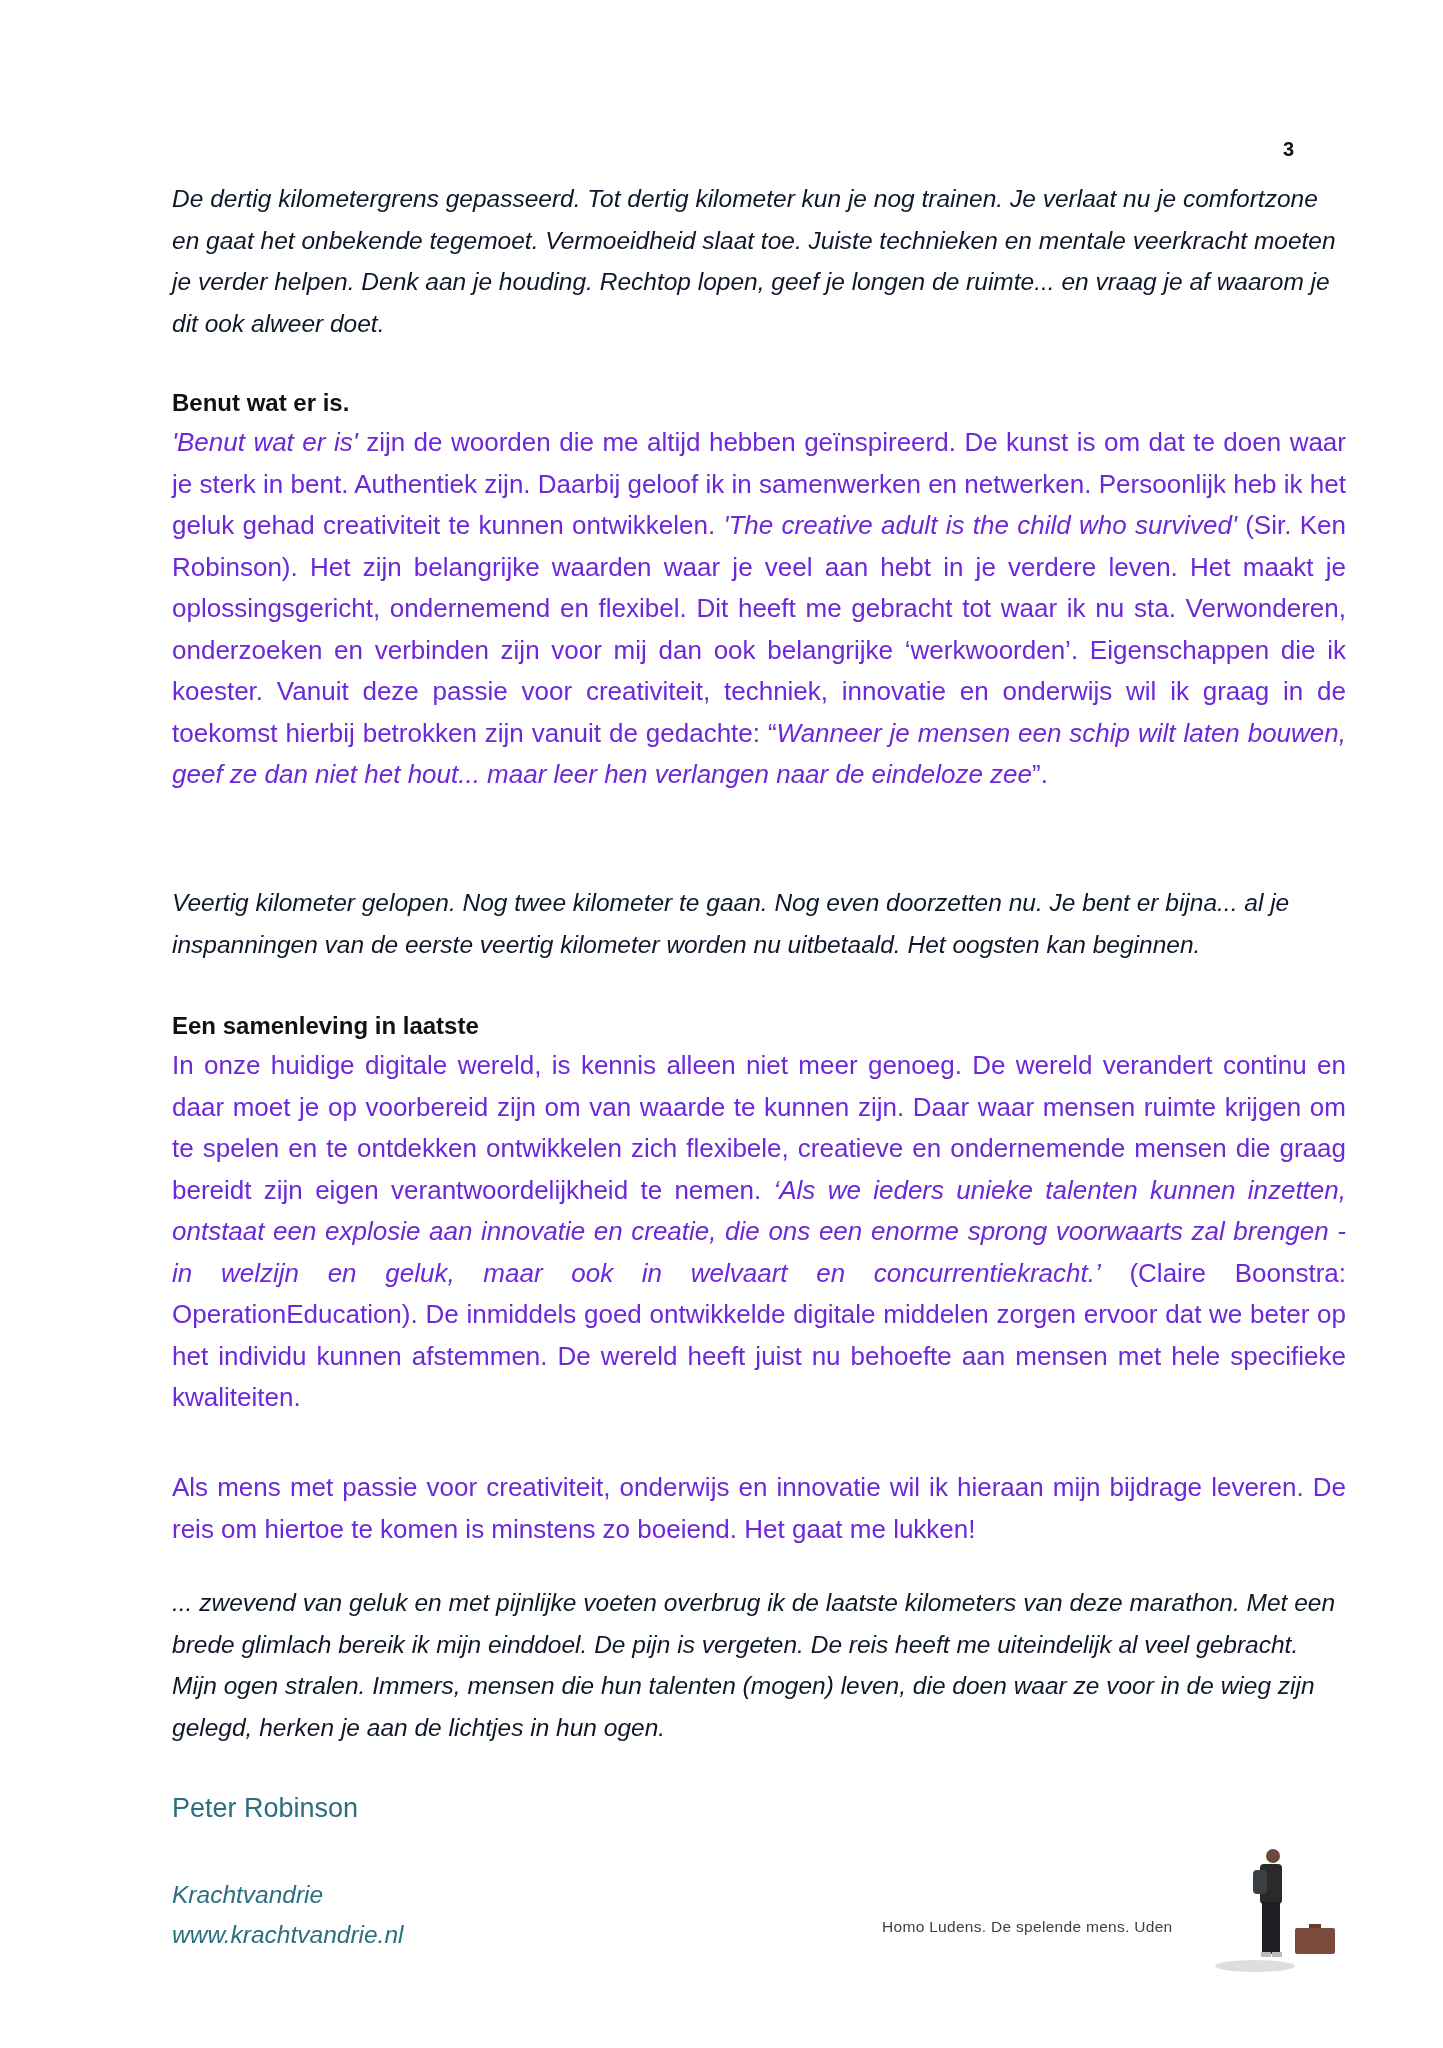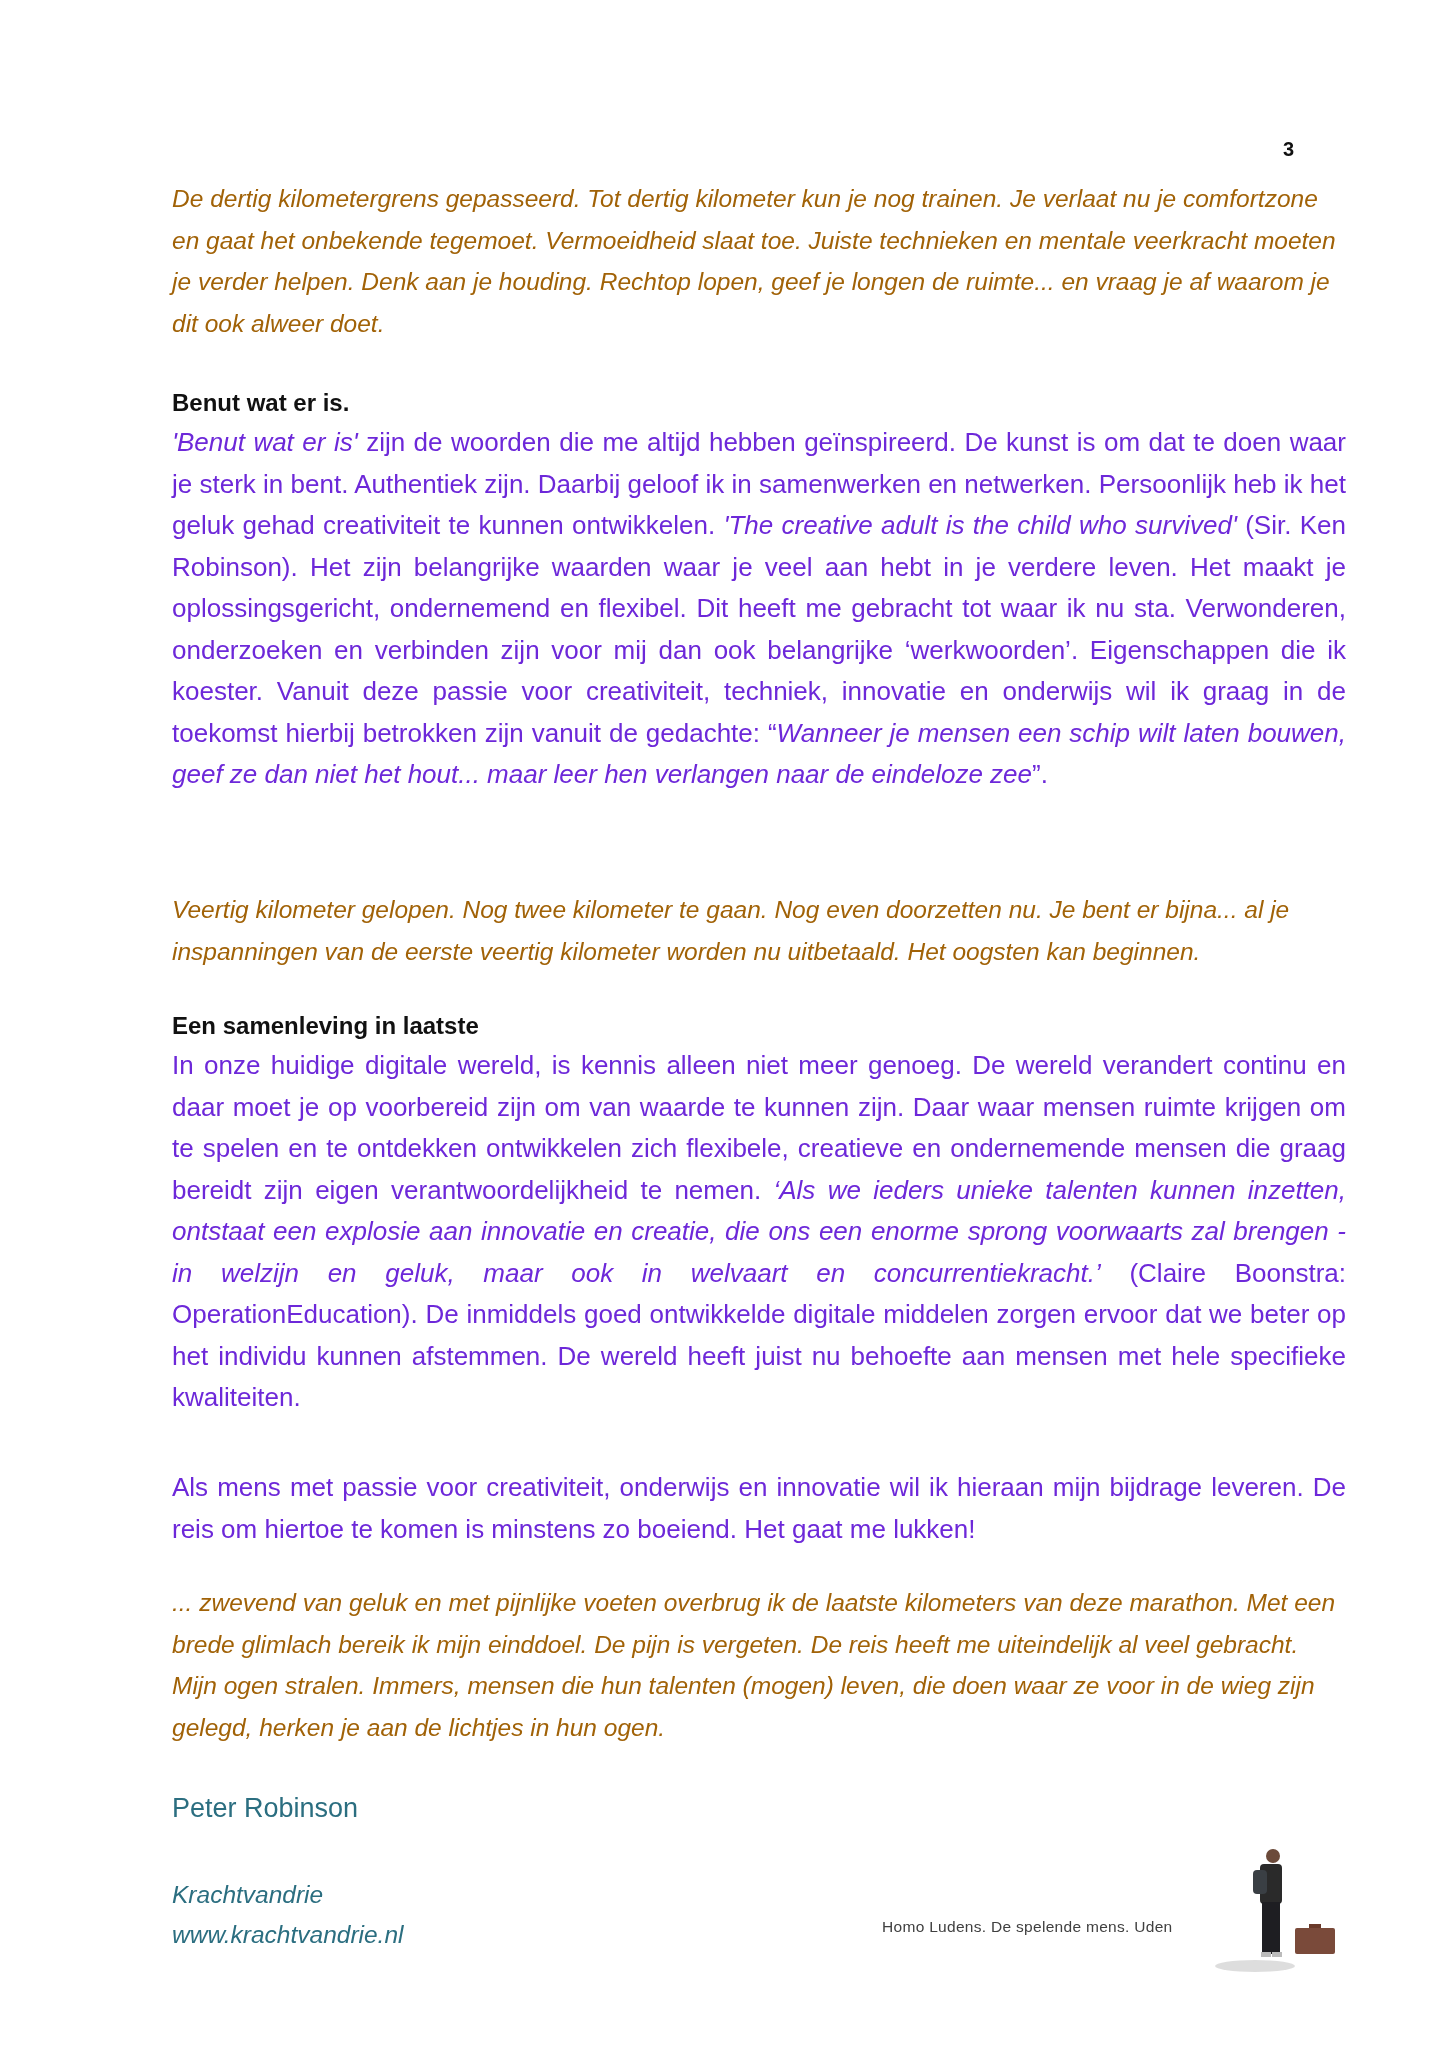--- a/index.html
+++ b/index.html
@@ -1,20 +1,20 @@
 <!DOCTYPE html>
 <html><head>
 <meta charset="utf-8">
 <style>
   html, body { margin: 0; padding: 0; background: #ffffff; }
   body { width: 1443px; height: 2048px; position: relative; overflow: hidden;
          font-family: "Liberation Sans", sans-serif; color: #1a1a1a; }
   .page-num { position: absolute; left: 1283px; top: 138px; font-size: 20px; font-weight: bold; color: #111; }
   .block { position: absolute; left: 172px; width: 1174px; font-size: 26px; line-height: 41.5px; }
-  .teal { color: #a16207; font-style: italic; font-size: 24.5px; }
+  .teal { color: #0f172a; font-style: italic; font-size: 24.5px; }
   .body { color: #6d28d9; text-align: justify; }
   .heading { font-weight: bold; font-size: 24px; color: #111; }
   .it { font-style: italic; }
   .sig-name { position: absolute; left: 172px; top: 1793px; font-size: 27px; color: #2b6e80; }
   .sig-line { position: absolute; left: 172px; font-size: 24.5px; color: #2b6e80; font-style: italic; margin-top: 45px; }
   .footer-tag { position: absolute; left: 882px; top: 1918px; font-size: 15.5px; color: #404040; letter-spacing: 0.3px; }
   .figure { position: absolute; left: 1215px; top: 1848px; width: 130px; height: 135px; }
 </style>
 </head>
 <body>
@@ -24,21 +24,21 @@
 <div class="block teal" style="top:178px;">
   <span>De dertig kilometergrens gepasseerd. Tot dertig kilometer kun je nog trainen. Je verlaat nu je comfortzone en gaat het onbekende tegemoet. Vermoeidheid slaat toe. Juiste technieken en mentale veerkracht moeten je verder helpen. Denk aan je houding. Rechtop lopen, geef je longen de ruimte... en vraag je af waarom je dit ook alweer doet.</span>
 </div>
 
 <div class="block heading" style="top:382px;">Benut wat er is.</div>
 
 <div class="block body" style="top:422px;">
   <span class="it">'Benut wat er is'</span><span> zijn de woorden die me altijd hebben geïnspireerd. De kunst is om dat te doen waar je sterk in bent. Authentiek zijn. Daarbij geloof ik in samenwerken en netwerken. Persoonlijk heb ik het geluk gehad creativiteit te kunnen ontwikkelen. </span><span class="it">'The creative adult is the child who survived'</span><span> (Sir. Ken Robinson). Het zijn belangrijke waarden waar je veel aan hebt in je verdere leven. Het maakt je oplossingsgericht, ondernemend en flexibel. Dit heeft me gebracht tot waar ik nu sta. Verwonderen, onderzoeken en verbinden zijn voor mij dan ook belangrijke ‘werkwoorden’. Eigenschappen die ik koester. Vanuit deze passie voor creativiteit, techniek, innovatie en onderwijs wil ik graag in de toekomst hierbij betrokken zijn vanuit de gedachte: “</span><span class="it">Wanneer je mensen een schip wilt laten bouwen, geef ze dan niet het hout... maar leer hen verlangen naar de eindeloze zee</span><span>”.</span>
 </div>
 
-<div class="block teal" style="top:882px;margin-top:7px;">
+<div class="block teal" style="top:882px;">
   <span>Veertig kilometer gelopen. Nog twee kilometer te gaan. Nog even doorzetten nu. Je bent er bijna... al je inspanningen van de eerste veertig kilometer worden nu uitbetaald. Het oogsten kan beginnen.</span>
 </div>
 
 <div class="block heading" style="top:1005px;">Een samenleving in laatste</div>
 
 <div class="block body" style="top:1045px;">
   <span>In onze huidige digitale wereld, is kennis alleen niet meer genoeg. De wereld verandert continu en daar moet je op voorbereid zijn om van waarde te kunnen zijn. Daar waar mensen ruimte krijgen om te spelen en te ontdekken ontwikkelen zich flexibele, creatieve en ondernemende mensen die graag bereidt zijn eigen verantwoordelijkheid te nemen. </span><span class="it">‘Als we ieders unieke talenten kunnen inzetten, ontstaat een explosie aan innovatie en creatie, die ons een enorme sprong voorwaarts zal brengen - in welzijn en geluk, maar ook in welvaart en concurrentiekracht.’</span><span> (Claire Boonstra: OperationEducation). De inmiddels goed ontwikkelde digitale middelen zorgen ervoor dat we beter op het individu kunnen afstemmen. De wereld heeft juist nu behoefte aan mensen met hele specifieke kwaliteiten.</span>
 </div>
 
 <div class="block body" style="top:1467px;">

